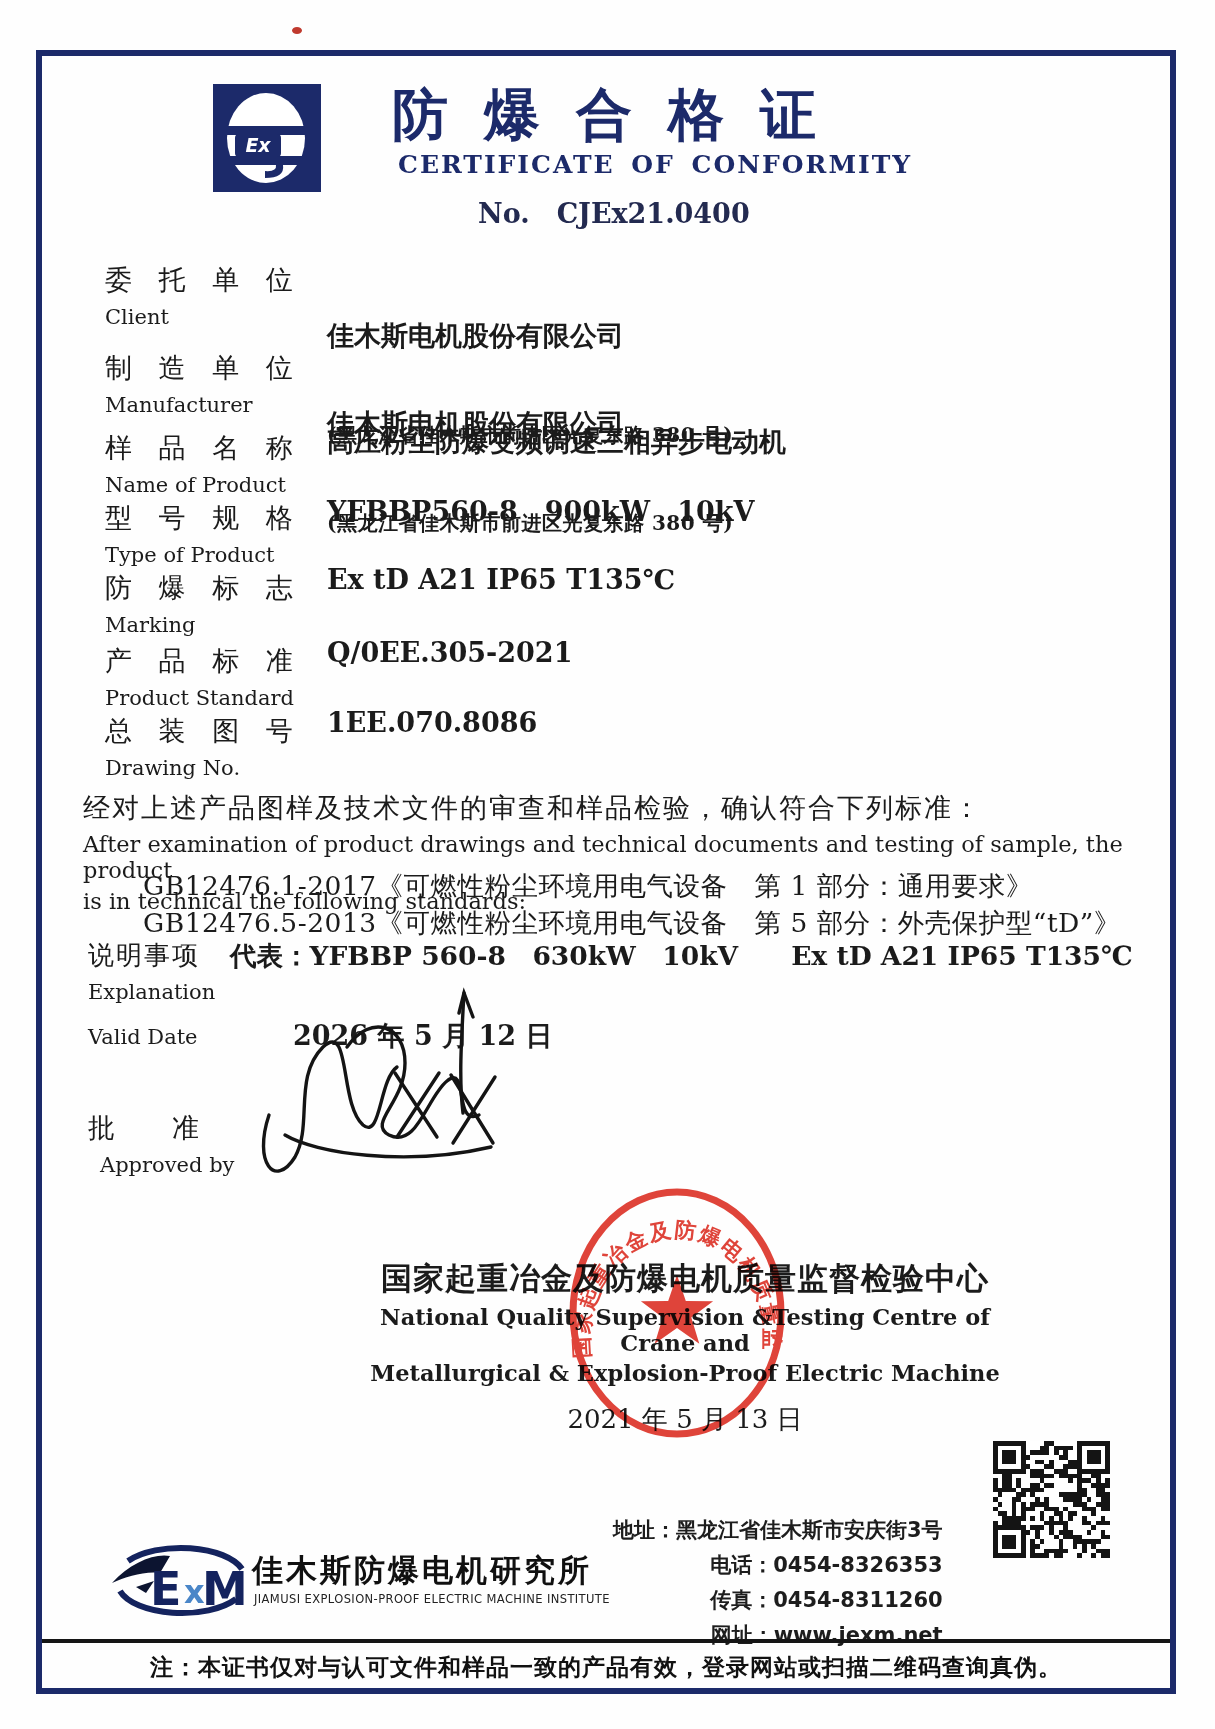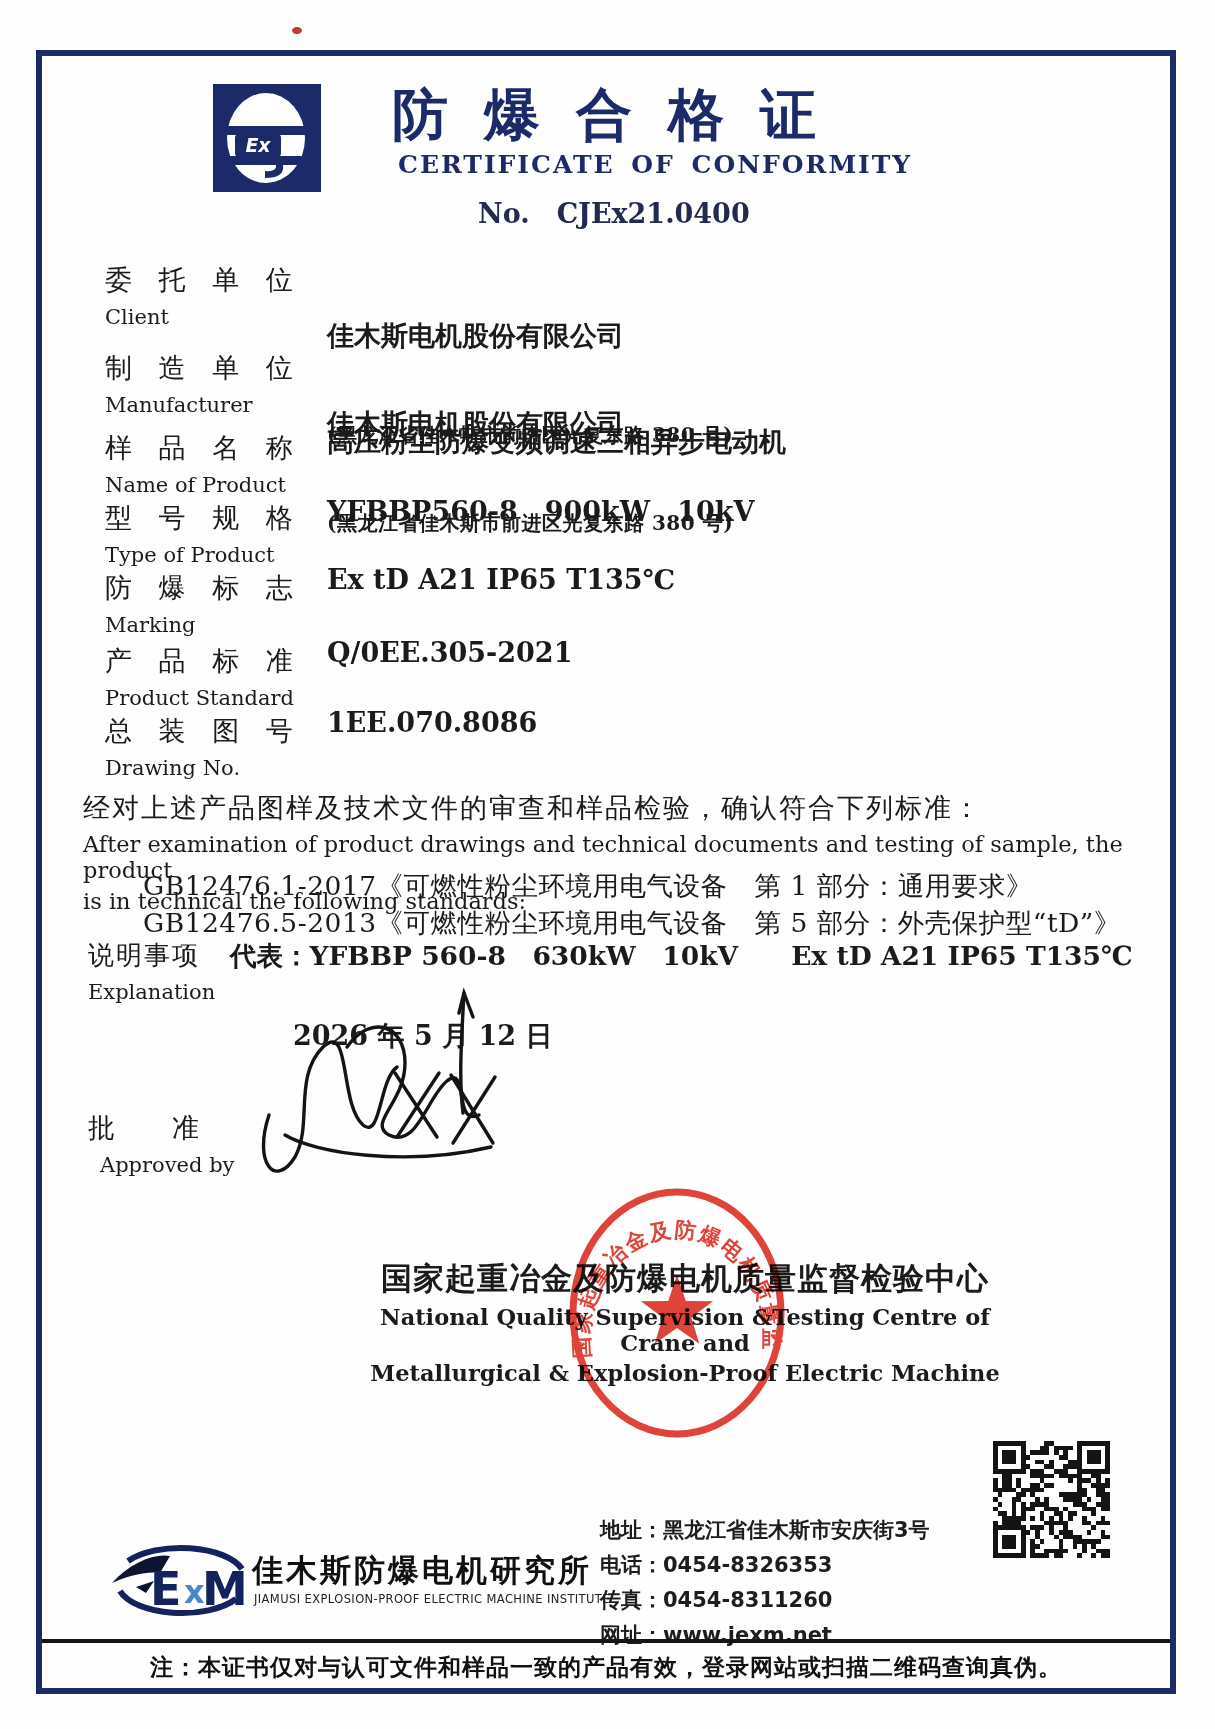--- a/index.html
+++ b/index.html
@@ -35,22 +35,22 @@
 
   .qr{position:absolute;left:993px;top:1441px;width:117px;height:117px;display:grid;
       grid-template-rows:repeat(25,1fr);grid-template-columns:repeat(25,1fr);background:#fff;}
   .qr i{background:#141414;display:block;}
 
   .inst-logo{position:absolute;left:110px;top:1541px;}
   .inst-cn{position:absolute;left:252px;top:1550px;font-size:31px;font-weight:bold;letter-spacing:3px;
            font-family:"DejaVu Sans","Liberation Sans",sans-serif;color:#101010;white-space:nowrap;}
   .inst-en{position:absolute;left:254px;top:1592px;font-size:11.5px;letter-spacing:0.4px;
            font-family:"DejaVu Sans","Liberation Sans",sans-serif;color:#222;white-space:nowrap;}
-  .contact{position:absolute;left:600px;top:1516px;font-family:"DejaVu Sans","Liberation Sans",sans-serif;
-           font-size:21px;font-weight:600;color:#1d1d1d;}
+  .contact{position:absolute;left:613px;top:1516px;font-family:"DejaVu Sans","Liberation Sans",sans-serif;
+           font-size:21px;font-weight:600;color:#1d1d1d;text-align:right;}
   .contact div{margin-bottom:7px;white-space:nowrap;}
   .divider{position:absolute;left:42px;top:1639px;width:1128px;height:4px;background:#151515;}
   .footnote{position:absolute;left:42px;top:1652px;width:1128px;text-align:center;
             font-family:"DejaVu Sans","Liberation Sans",sans-serif;font-size:23px;font-weight:bold;
             color:#111;letter-spacing:1px;}
 </style>
 </head>
 <body>
 
 <div class="page">
@@ -128,20 +128,21 @@
   <div class="std" style="top:868px">GB12476.1-2017《可燃性粉尘环境用电气设备　第 1 部分：通用要求》</div>
   <div class="std" style="top:905px">GB12476.5-2013《可燃性粉尘环境用电气设备　第 5 部分：外壳保护型“tD”》</div>
 
   <div class="frow" style="top:938px;left:88px">
     <div class="lab-cn" style="letter-spacing:2px;font-size:26px">说明事项</div>
     <div class="lab-en">Explanation</div>
     <div class="fval" style="left:142px;top:0;font-size:26.5px">代表：YFBBP 560-8　630kW　10kV　　Ex tD A21 IP65 T135℃</div>
   </div>
 
   <div class="frow" style="top:1018px;left:88px">
+    <div class="lab-en">Valid Date</div>
     <div class="fval" style="left:205px;top:0">2026 年 5 月 12 日</div>
   </div>
 
   <div class="frow" style="top:1110px;left:88px">
     <div class="lab-cn" style="letter-spacing:1px">批　　准</div>
     <div class="lab-en" style="margin-left:12px">Approved by</div>
   </div>
 
   <svg class="sig-svg" width="260" height="215" viewBox="0 0 260 215">
     <g fill="none" stroke="#141414" stroke-width="3.4" stroke-linecap="round">
@@ -152,20 +153,21 @@
       <path d="M204 28 L 209 8 L 218 32"></path>
       <path d="M209 8 C 206 60 204 96 208 128"></path>
       <path d="M30 150 C 60 168 150 182 236 162"></path>
     </g>
   </svg>
 
   <div class="issuer">
     <div class="cn">国家起重冶金及防爆电机质量监督检验中心</div>
     <div class="en">National Quality Supervision &amp;Testing Centre of Crane and</div>
     <div class="en">Metallurgical &amp; Explosion-Proof Electric Machine</div>
+    <div class="date">2021 年 5 月 13 日</div>
   </div>
 
   <svg class="seal-svg" width="224" height="256" viewBox="0 0 224 256">
     <defs>
       <path id="sealArc" d="M 26 176 A 88 102 0 1 1 198 176" fill="none"></path>
     </defs>
     <ellipse cx="112" cy="128" rx="104" ry="121" fill="none" stroke="#dc2a1e" stroke-width="7"></ellipse>
     <polygon points="112,90 120.8,115.9 148.1,116.3 126.3,132.6 134.3,158.7 112,143 89.7,158.7 97.7,132.6 75.9,116.3 103.2,115.9" fill="#dc2a1e"></polygon>
     <text font-size="21.5" fill="#dc2a1e" letter-spacing="2" font-family="DejaVu Sans, Liberation Sans, sans-serif" font-weight="bold">
       <textPath href="#sealArc" startOffset="1%">国家起重冶金及防爆电机质量监督检验中心</textPath>

